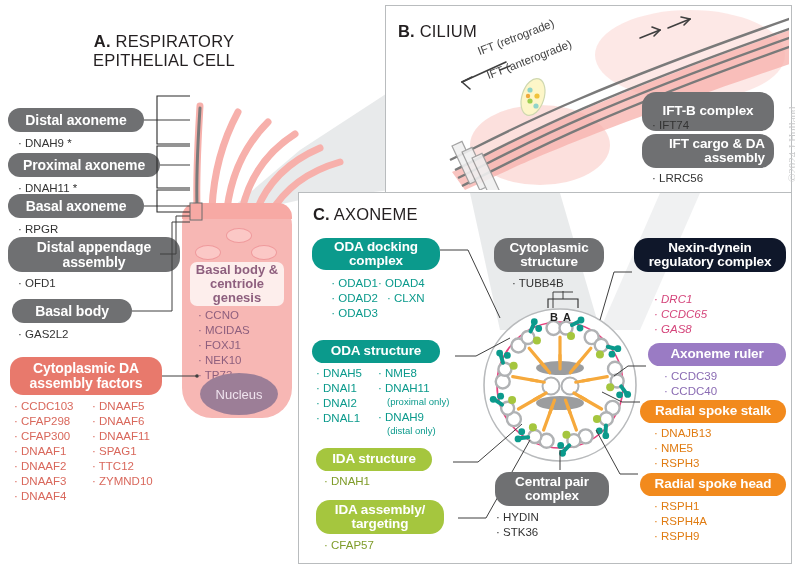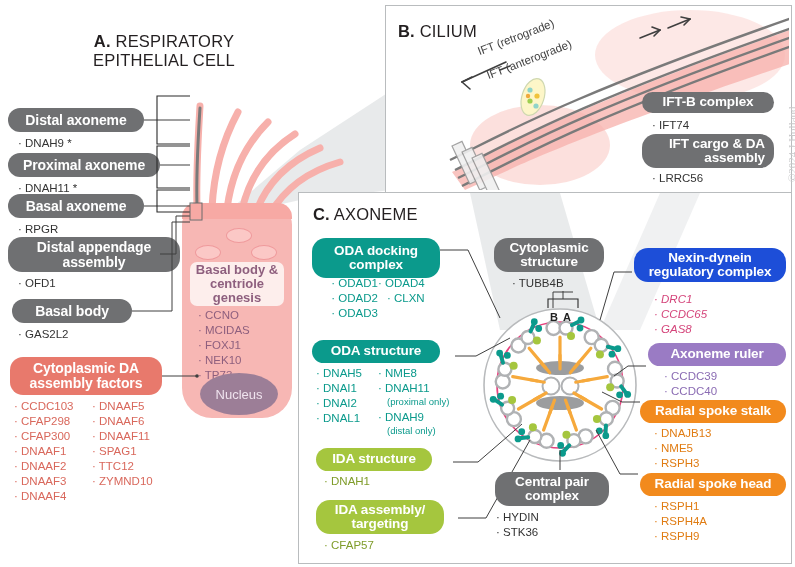--- a/index.html
+++ b/index.html
@@ -17,21 +17,21 @@
     text-align:center;
     line-height:1.06;
     display:flex;align-items:center;justify-content:center;
     box-sizing:border-box;
     padding:2px 9px;
     letter-spacing:-0.1px;
   }
   .gray{background:#6f7072;}
   .teal{background:#0b9a8c;}
   .green{background:#a5c63e;}
-  .pink{background:#1d4ed8;margin-top:10px;}
+  .pink{background:#0f172a;}
   .purple{background:#9a7bc4;}
   .orange{background:#f28a1d;}
   .coral{background:#e8796c;}
 
   
   .genes{position:absolute;font-size:11.5px;line-height:15px;color:#333;white-space:nowrap;}
   .genes.t{color:#0b9a8c;}
   .genes.g{color:#7f9c2a;}
   .genes.p{color:#d4447a;}
   .genes.u{color:#8a6bb3;}
@@ -220,21 +220,21 @@
 </div>
 <div class="abs" style="left:485px;top:70px;font-size:11.5px;color:#444;transform:rotate(-21deg);transform-origin:left top;">
   <span>IFT (anterograde)</span>
 </div>
 
 <div class="ptitle" style="left:398px;top:22px;">
   <b>B.</b>
   <span>CILIUM</span>
 </div>
 
-<div class="pill gray" style="left:642px;top:92px;width:132px;height:21px;font-size:13.5px;">
+<div class="pill gray" style="left:642px;top:92px;width:132px;height:39px;font-size:13.5px;">
   <span>IFT-B complex</span>
 </div>
 <div class="genes" style="left:652px;top:118px;">
   <div>· <span>IFT74</span></div>
 </div>
 
 <div class="pill gray" style="left:642px;top:134px;width:132px;height:34px;font-size:13.5px;text-align:right;">
   <span>IFT cargo &amp; DA assembly</span>
 </div>
 <div class="genes" style="left:652px;top:171px;">
@@ -363,21 +363,21 @@
   <path class="ln" d="M453 462 L478 462 L522 424"></path>
   <path class="ln" d="M458 518 L486 518 L530 440"></path>
   <path class="ln" d="M632 272 L614 272 L600 320"></path>
   <path class="ln" d="M646 366 L628 366 L614 376"></path>
   <path class="ln" d="M640 402 L622 402 L602 392"></path>
   <path class="ln" d="M638 474 L620 474 L596 430"></path>
   <path class="ln" d="M560 470 L560 450"></path>
   <path class="ln" d="M553 308 L553 292 L573 292"></path>
 </svg>
 
-<div class="pill teal" style="left:312px;top:238px;width:128px;height:40px;font-size:13.5px;">
+<div class="pill teal" style="left:312px;top:238px;width:128px;height:32px;font-size:13.5px;">
   <span>ODA docking complex</span>
 </div>
 <div class="genes t" style="left:316px;top:276px;text-align:right;">
   <span class="col" id="odd1" style="width:62px;"><div>· ODAD1</div><div>· ODAD2</div><div>· ODAD3</div></span><span class="col" id="odd2"><div>· ODAD4</div><div>· CLXN</div></span>
 </div>
 
 <div class="pill teal" style="left:312px;top:340px;width:128px;height:23px;font-size:13.5px;">
   <span>ODA structure</span>
 </div>
 <div class="genes t" style="left:316px;top:366px;">

